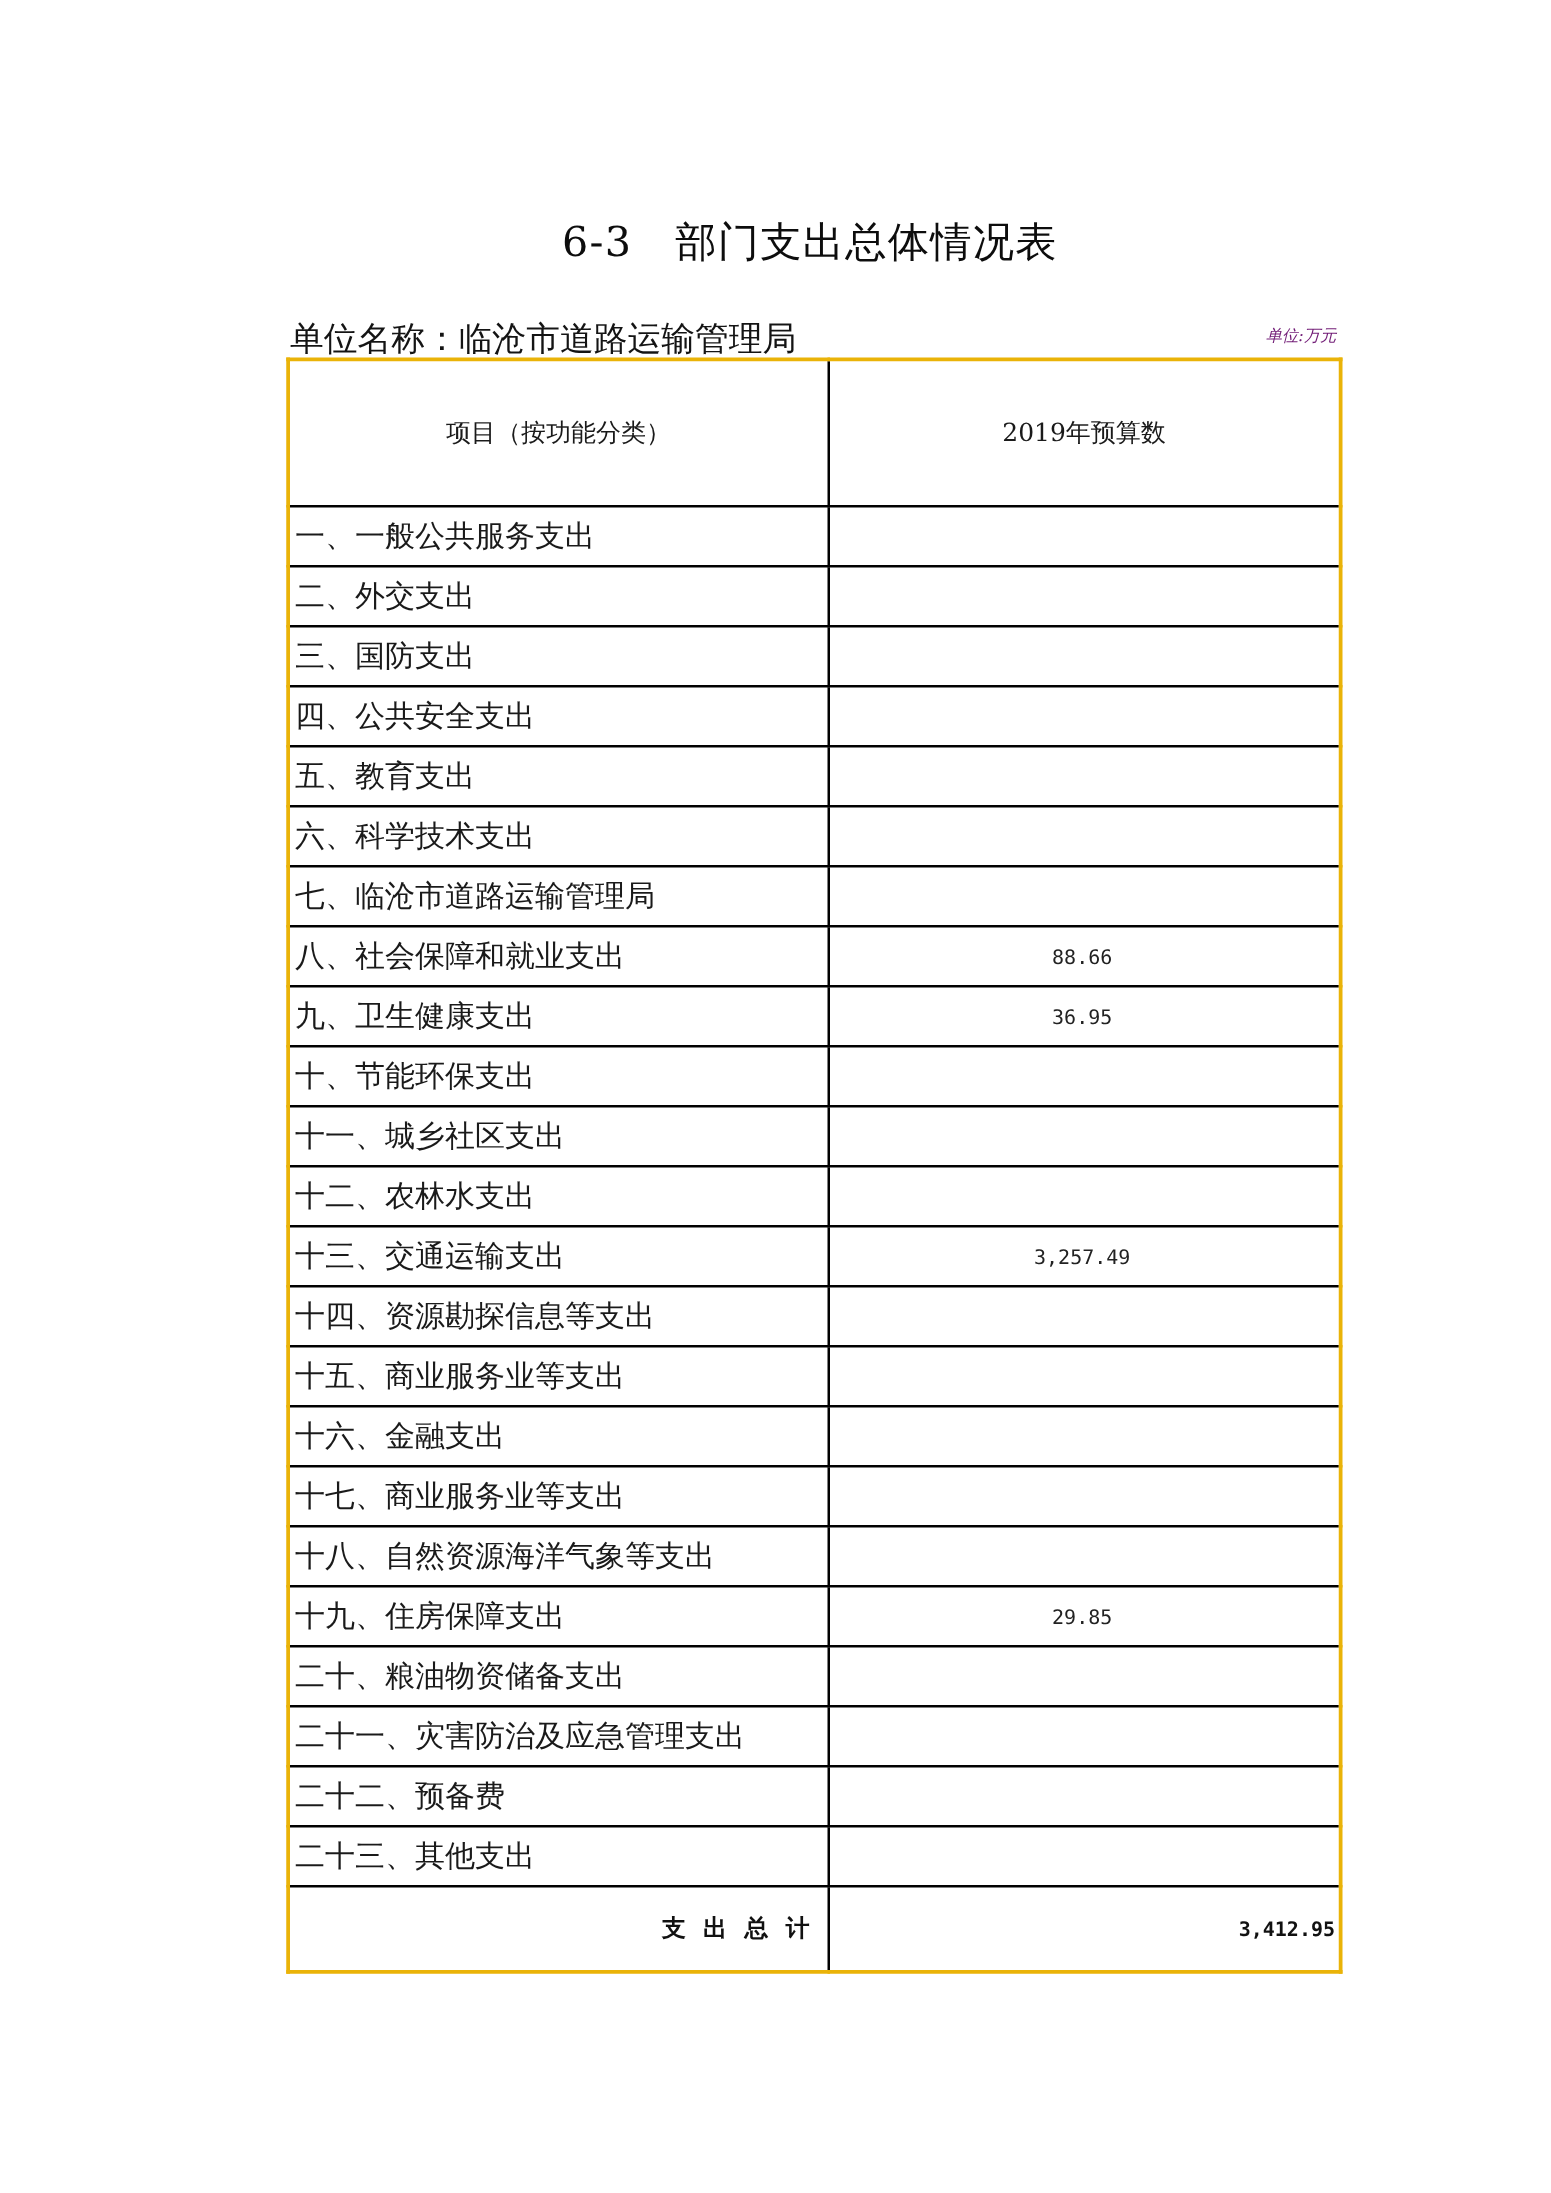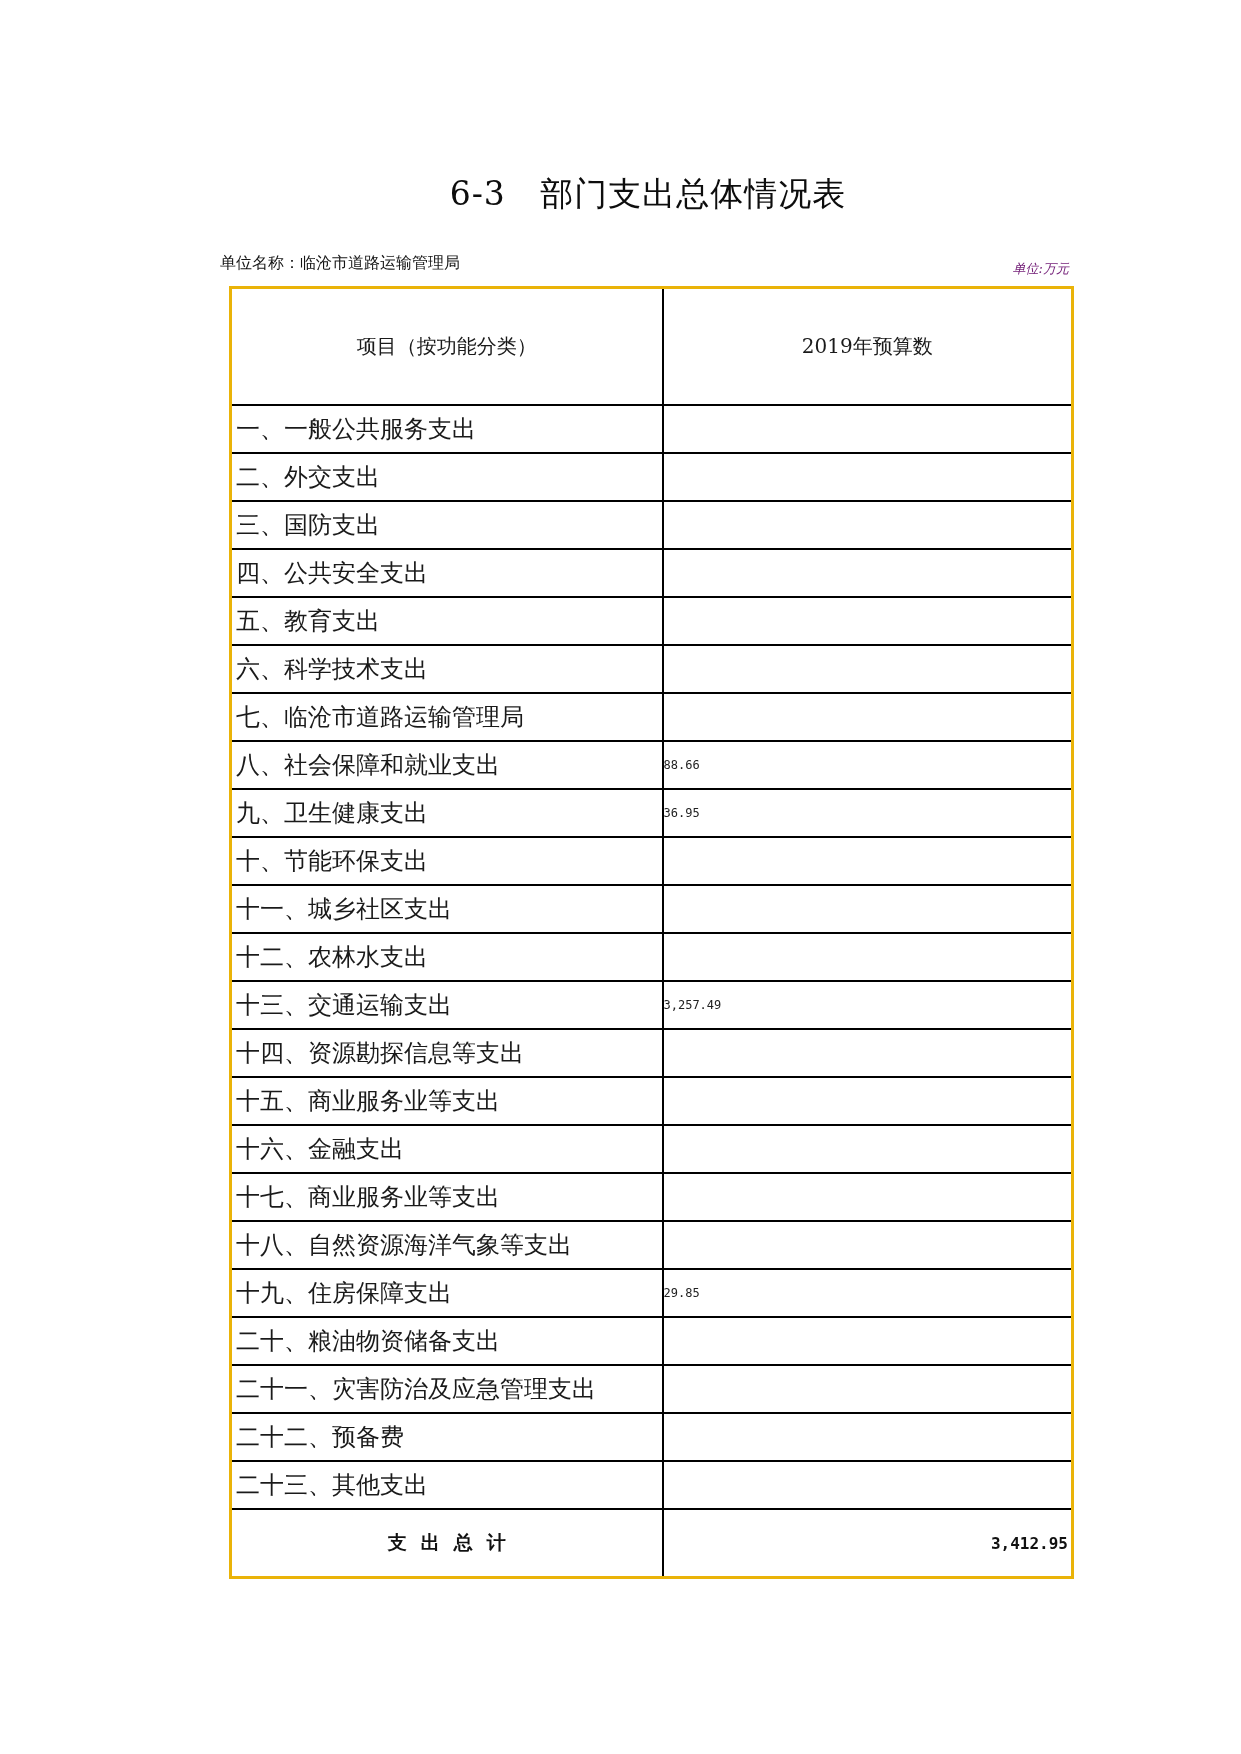--- a/index.html
+++ b/index.html
@@ -8,22 +8,22 @@
       font-family: "DejaVu Serif", "Liberation Serif", serif;
       color: #111111;
     }
     .title {
       position: absolute; left: 0; top: 172px; width: 1296px;
       text-align: center; font-size: 33px; letter-spacing: 1px;
       font-family: "DejaVu Serif", "Liberation Serif", serif;
       color: #0d0d0d; white-space: pre;
     }
     .unit-name {
-      position: absolute; left: 220px; top: 253px;
-      font-size: 16px; color: #141414; white-space: nowrap;
+      position: absolute; left: 232px; top: 253px;
+      font-size: 27px; color: #141414; white-space: nowrap;
     }
     .unit-label {
       position: absolute; right: 172px; top: 260px;
       font-size: 13px; color: #701a75; white-space: nowrap; font-style: italic;
     }
     table.budget {
       position: absolute; left: 229px; top: 286px;
       width: 842px; border-collapse: collapse;
       table-layout: fixed;
       border: 3px solid #eab308;
@@ -34,27 +34,27 @@
       border: 2px solid #000;
       padding: 0; font-weight: normal;
     }
     table.budget tr.head th {
       height: 115px; font-size: 20px; text-align: center;
       color: #1a1a1a;
     }
     table.budget tr.row td { height: 46px; font-size: 24px; }
     table.budget tr.row td.name { padding-left: 4px; text-align: left; color: #1a1a1a; white-space: nowrap; }
     table.budget tr.row td.val {
-      text-align: left; padding-right: 3px; font-size: 12px; color: #222;
+      text-align: center; padding-right: 3px; font-size: 16px; color: #222;
       font-family: "DejaVu Sans Mono", "Liberation Mono", monospace;
       margin-top: 16px;
     }
     table.budget tr.total td { height: 66px; }
     table.budget tr.total td.name {
-      text-align: center; font-size: 19px; font-weight: bold;
+      text-align: right; font-size: 19px; font-weight: bold;
       letter-spacing: 14px; padding-left: 14px;
       font-family: Liberation Sans, sans-serif;
     }
     table.budget tr.total td.val {
       text-align: right; padding-right: 3px; font-size: 16px; font-weight: bold;
       font-family: "DejaVu Sans Mono", "Liberation Mono", monospace;
     }
   </style>
 </head>
 <body>

